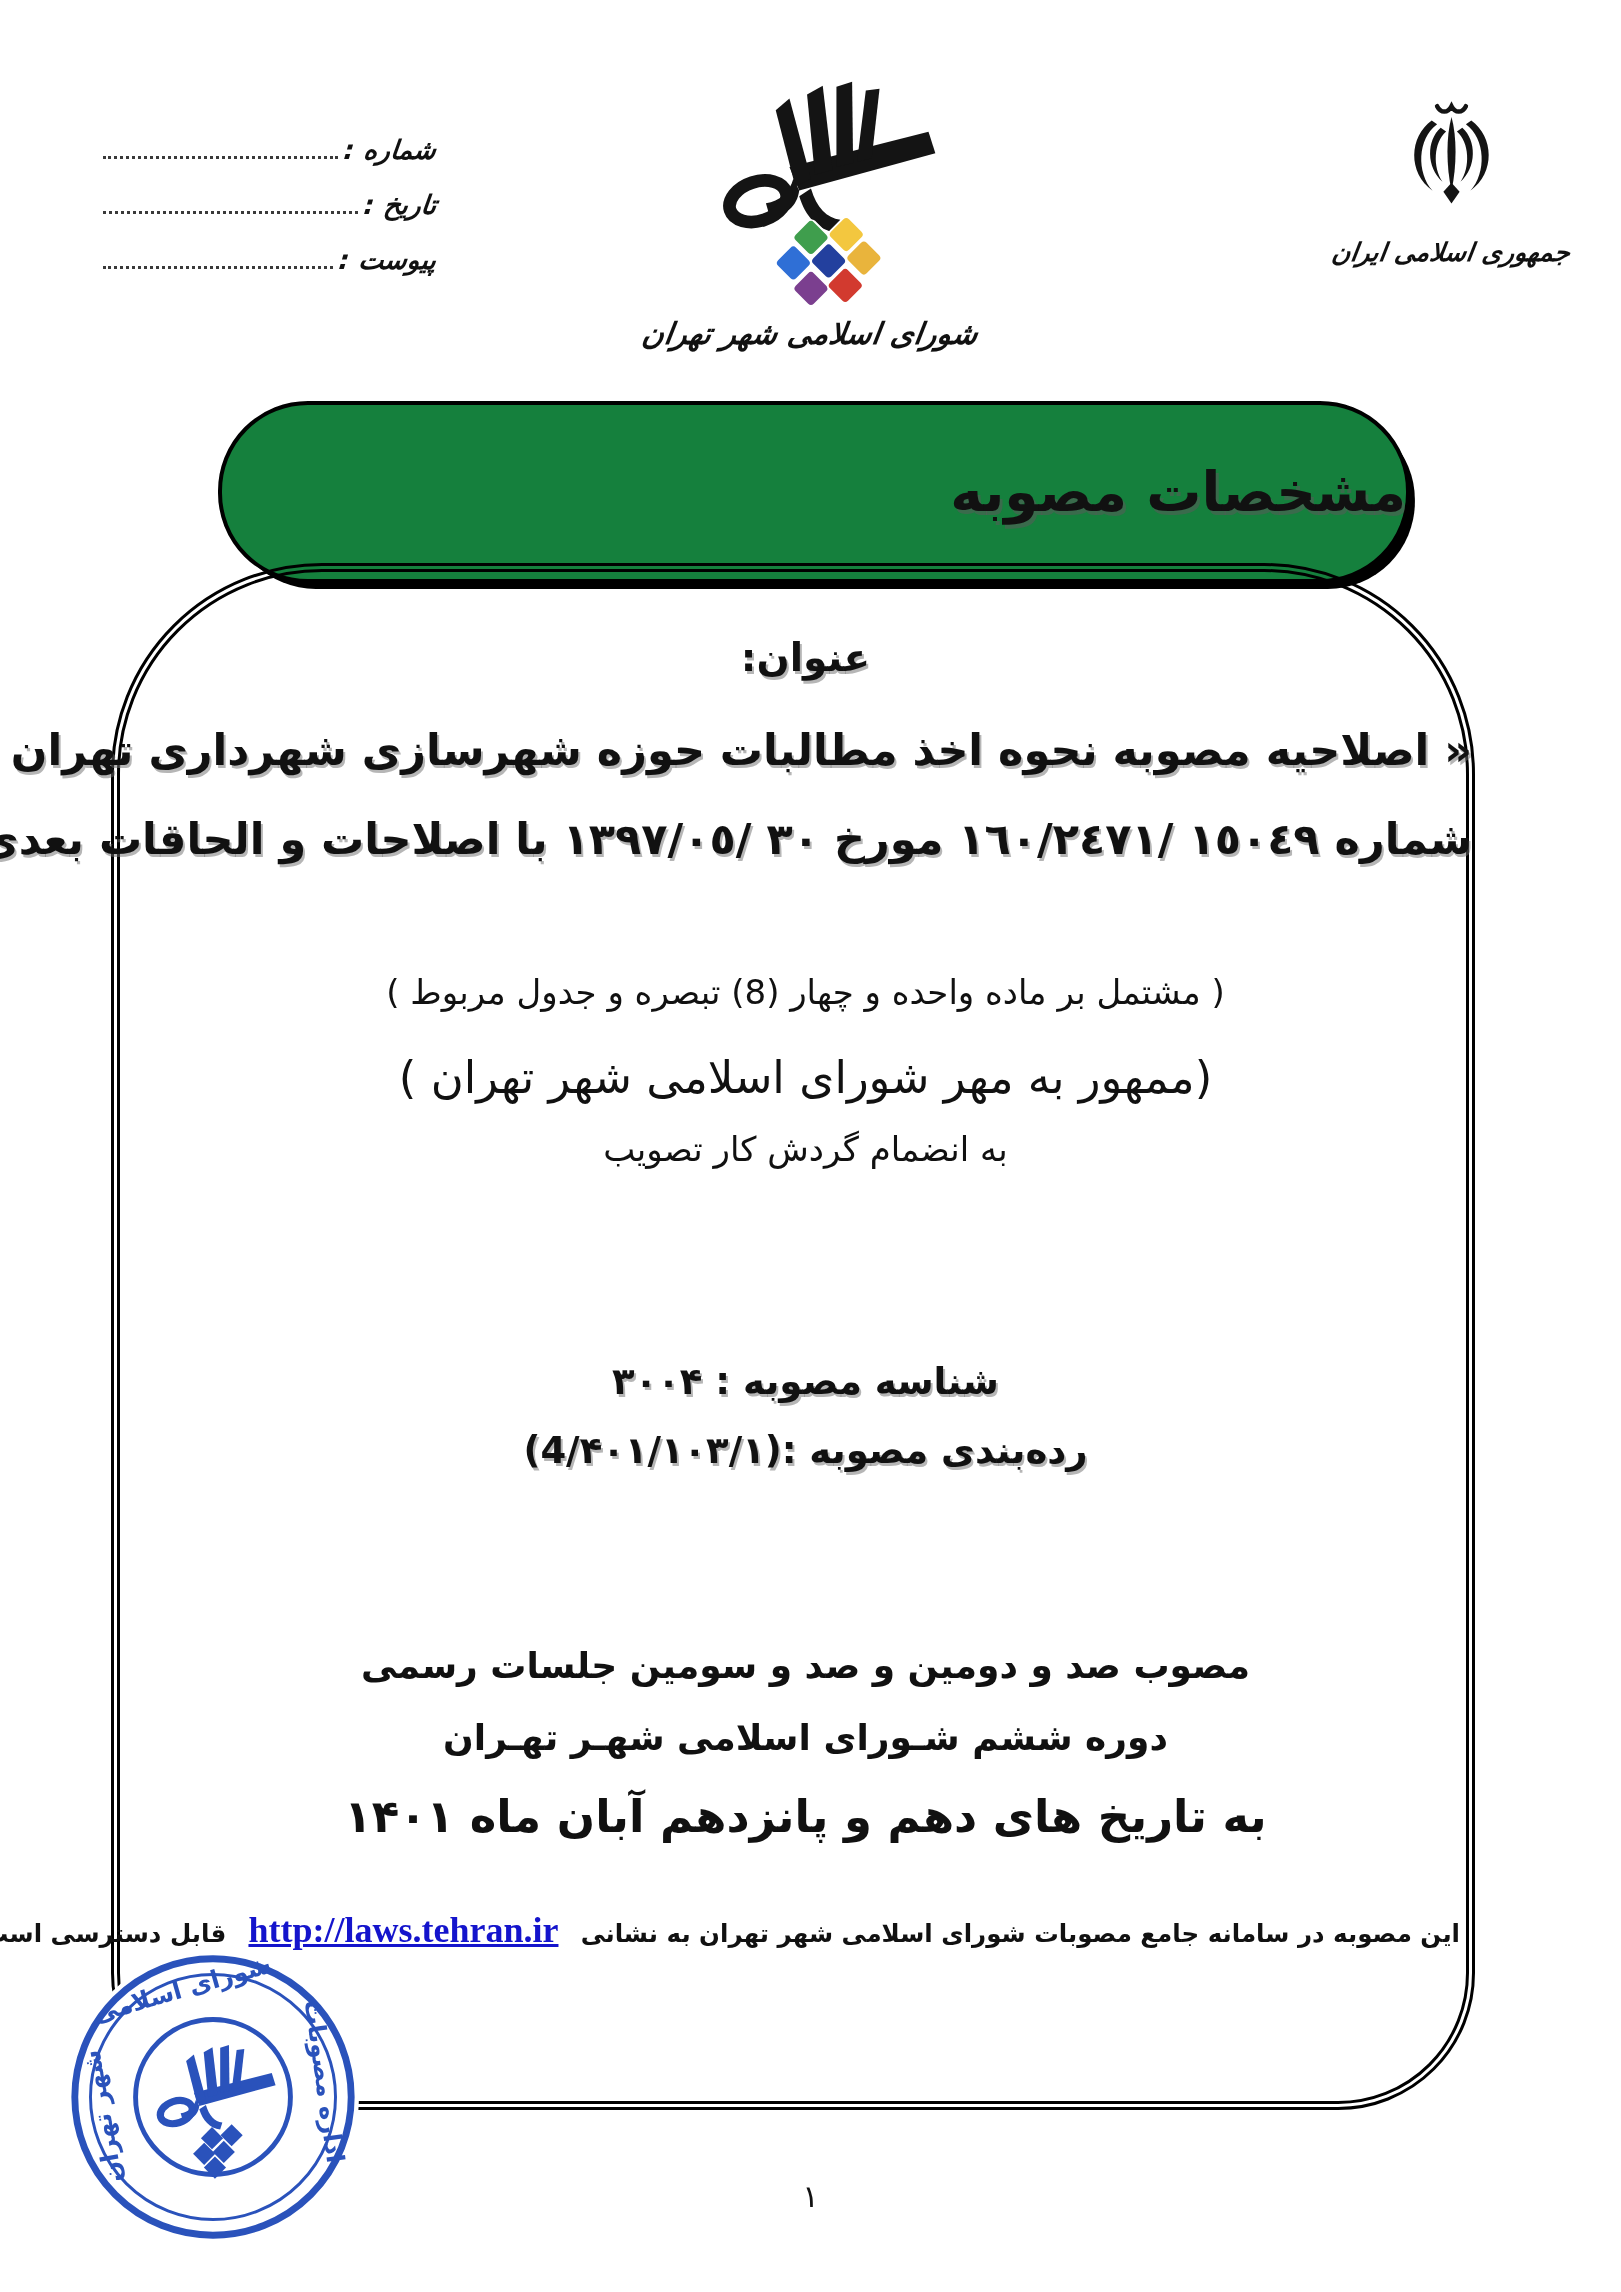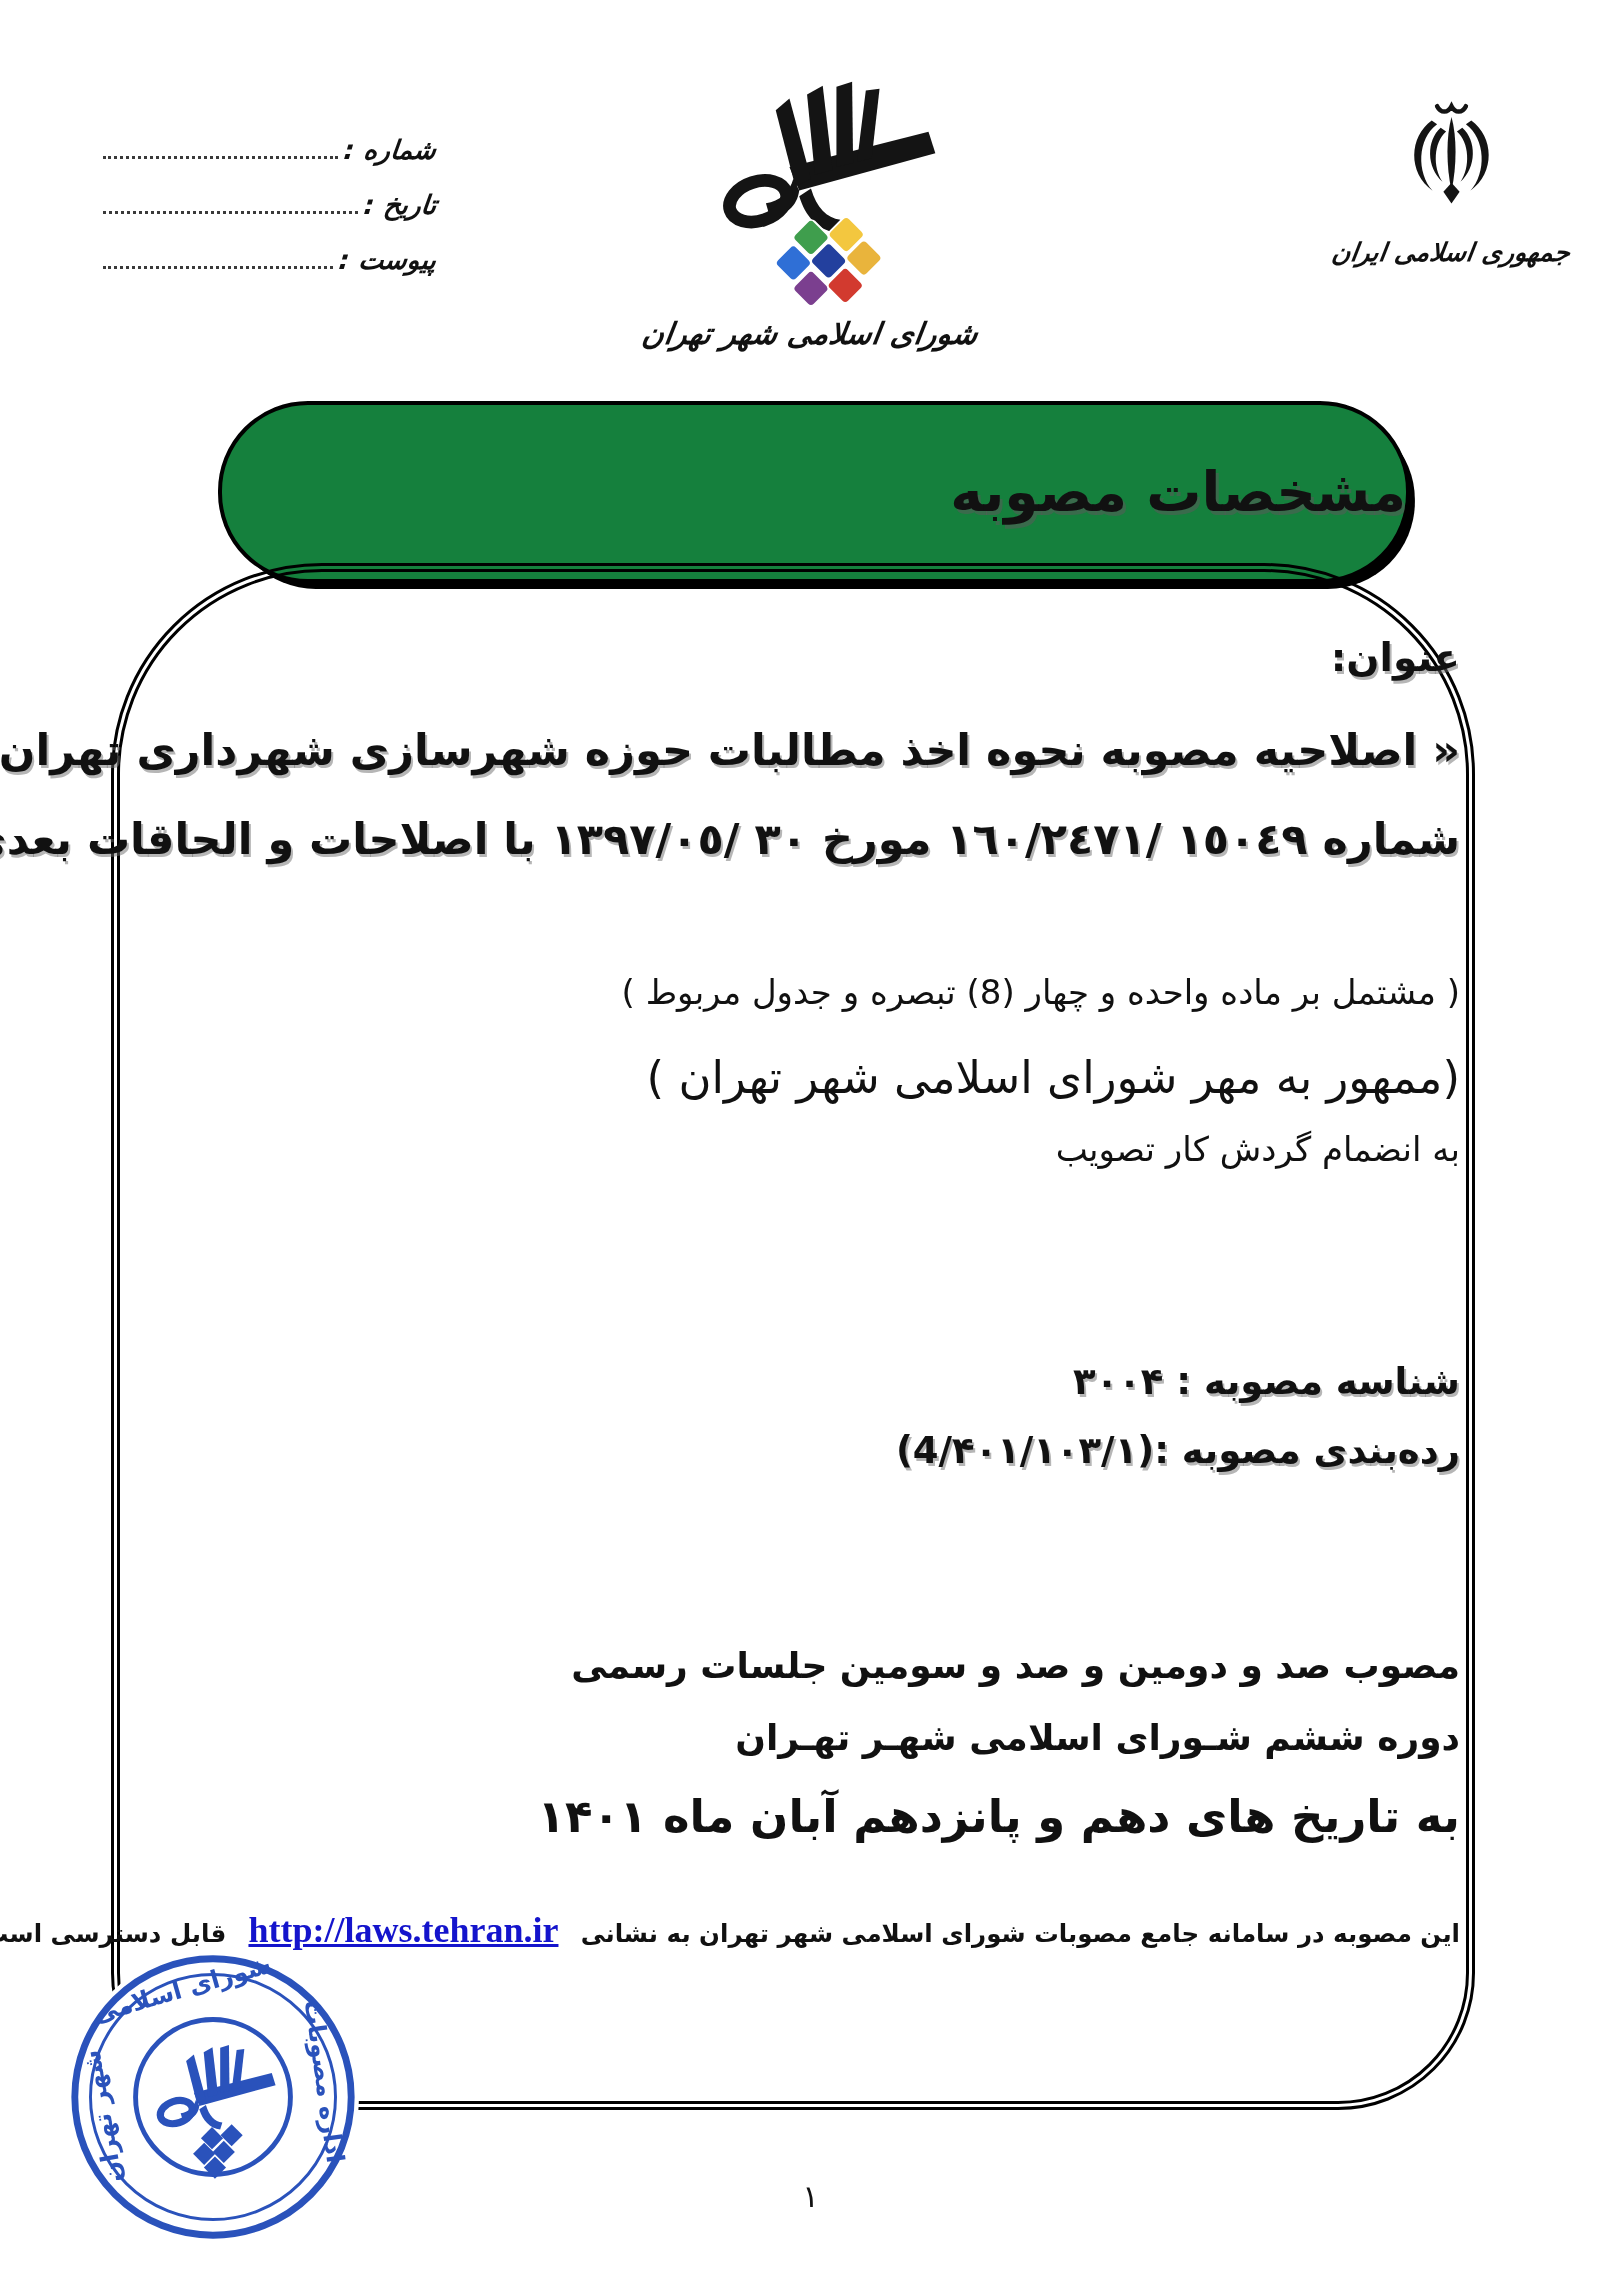--- a/index.html
+++ b/index.html
@@ -18,21 +18,21 @@
   .emblem{position:absolute;left:1304px;top:90px;width:294px;text-align:center;}
   .emblem-caption{margin-top:7.8px;font-size:25.5px;font-weight:bold;font-style:italic;transform:skewX(-8deg);}
   
   .banner{position:absolute;left:218px;top:366px;width:1184px;height:174px;border:4.9px solid #000;
           border-radius:90px;box-shadow:7.8px 8.8px 0 -2.9px #000;display:flex;align-items:center;justify-content:flex-start;
           background:#15803d;margin-top:35px;}
   .banner-title{font-size:55px;font-weight:bold;text-shadow:2.9px 3.9px 0 rgba(90,90,90,0.55);}
   
   .bigbox{position:absolute;left:111px;top:563px;width:1364px;height:1547px;border:9.8px double #000;
           border-radius:211px 211px 137px 137px;box-sizing:border-box;background:transparent;}
-  .cline{position:absolute;left:127px;width:1333px;text-align:right;white-space:nowrap;}
+  .cline{position:absolute;left:139px;width:1333px;text-align:center;white-space:nowrap;}
   .heavy{font-weight:bold;text-shadow:2px 2.9px 0 rgba(110,110,110,0.5);}
   .t-label{top:635px;font-size:39px;}
   .t1{top:725px;font-size:43px;}
   .t2{top:814px;font-size:43px;}
   .s1{top:972px;font-size:34px;}
   .s2{top:1051px;font-size:45px;}
   .s3{top:1129px;font-size:34px;}
   .idl{top:1360px;font-size:37px;}
   .cls{top:1429px;font-size:37px;}
   .se1{top:1645px;font-size:36px;font-weight:bold;}

